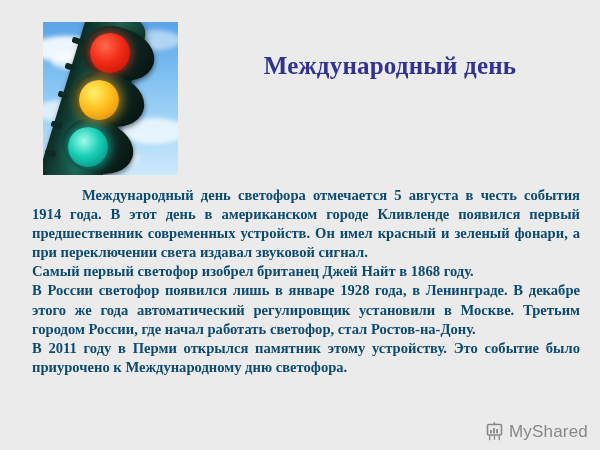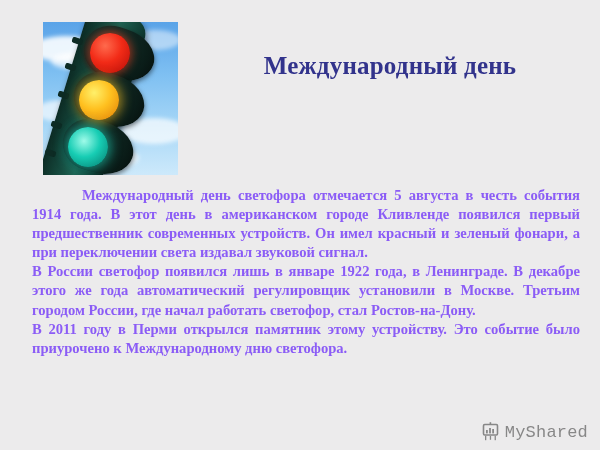--- a/index.html
+++ b/index.html
@@ -119,21 +119,21 @@
     letter-spacing: .2px;
   }
   #title .t-line2 { display: block; }
 
   
   #body-text {
     position: absolute;
     left: 32px;
     top: 186px;
     width: 548px;
-    color: #8b5cf6;
+    color: #0c4a6e;
     font-weight: bold;
     font-size: 14.6px;
     line-height: 19.1px;
     text-align: justify;
   }
   #body-text p {
     margin: 0;
   }
   #body-text p.indent {
     text-indent: 50px;
@@ -144,21 +144,21 @@
     position: absolute;
     right: 12px;
     bottom: 8px;
     display: flex;
     align-items: center;
     gap: 5px;
     opacity: .62;
   }
   #watermark .wm-label {
     color: #4a4a4a;
-    font-family: Liberation Mono, monospace;
+    font-family: Liberation Sans, sans-serif;
     font-size: 17px;
     font-weight: normal;
     letter-spacing: .2px;
   }
   #watermark svg { display: block; }
 </style>
 </head>
 <body>
 
 <div id="slide">
@@ -187,21 +187,22 @@
     <div class="lamp l-yel"></div>
     <div class="lamp l-grn"></div>
   </div>
 
   <div id="title">
     <span class="t-line1">Международный день</span>
   </div>
 
   <div id="body-text">
     <p class="indent">Международный день светофора отмечается 5 августа в честь события 1914 года. В этот день в американском городе Кливленде появился первый предшественник современных устройств. Он имел красный и зеленый фонари, а при переключении света издавал звуковой сигнал.</p>
-    <p>В России светофор появился лишь в январе 1922 года, в Ленинграде. В декабре этого же года автоматический регулировщик установили  в Москве. Третьим городом России, где начал работать светофор, стал Ростов-на-Дону.</p>
+    <p>Самый первый светофор изобрел британец Джей Найт в 1868 году.</p>
+    <p>В России светофор появился лишь в январе 1928 года, в Ленинграде. В декабре этого же года автоматический регулировщик установили  в Москве. Третьим городом России, где начал работать светофор, стал Ростов-на-Дону.</p>
     <p>В 2011 году в Перми открылся памятник этому устройству. Это событие было приурочено к Международному дню светофора.</p>
   </div>
 
   <div id="watermark">
     <span>
       <svg width="19" height="20" viewBox="0 0 19 20">
         <rect x="2.5" y="2.5" width="14" height="10.5" rx="1.2" fill="none" stroke="#4a4a4a" stroke-width="1.6"></rect>
         <rect x="5" y="8" width="1.8" height="3.4" fill="#4a4a4a"></rect>
         <rect x="8.1" y="6" width="1.8" height="5.4" fill="#4a4a4a"></rect>
         <rect x="11.2" y="7" width="1.8" height="4.4" fill="#4a4a4a"></rect>

